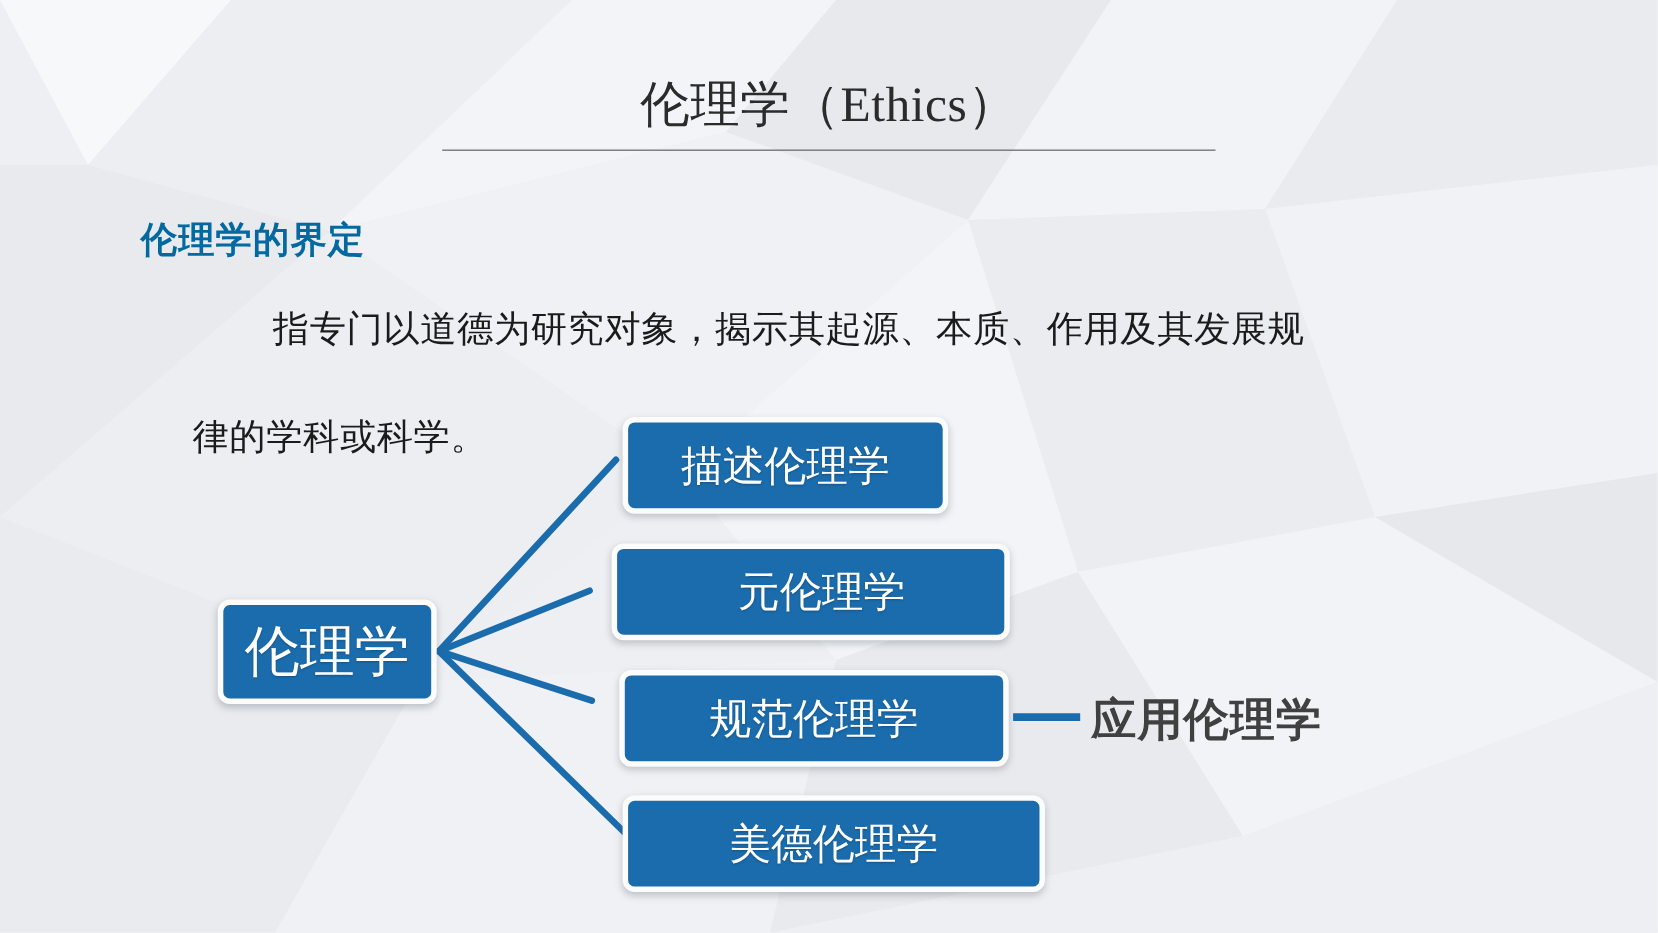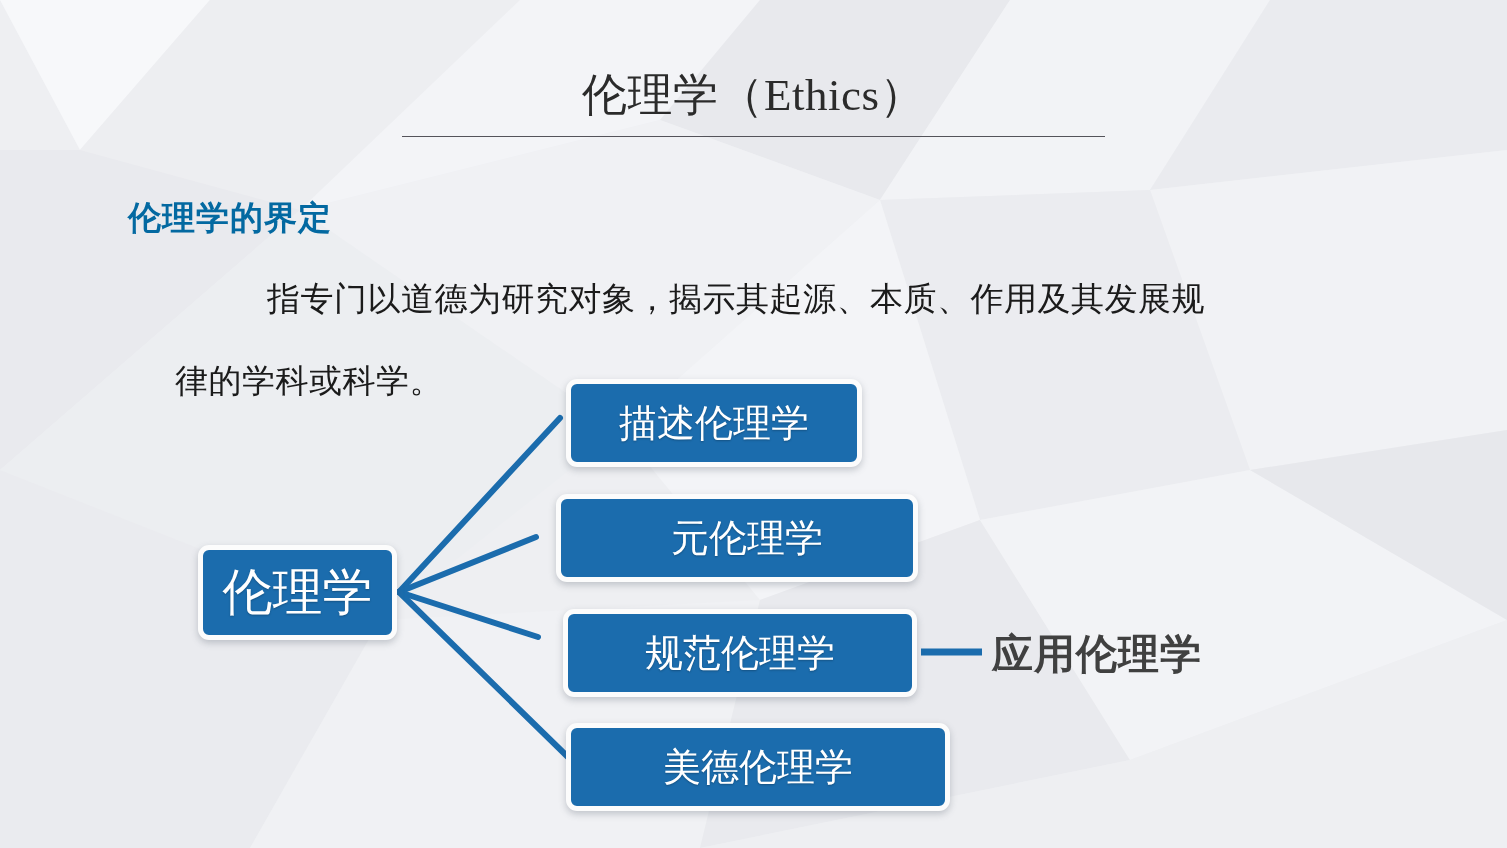--- a/index.html
+++ b/index.html
@@ -63,22 +63,22 @@
   }
 
   
   .body-line {
     position: absolute;
     font-size: 33px;
     color: #1b1b1b;
     white-space: nowrap;
     letter-spacing: 0.5px;
   }
-  #body-line-1 { left: 248px; top: 277px; margin-left: 19px; }
-  #body-line-2 { left: 175px; top: 359px; }
+  #body-line-1 { left: 248px; top: 277px; }
+  #body-line-2 { left: 175px; top: 375px; }
 
   
   #diagram {
     position: absolute;
     left: 0; top: 0;
     width: 1507px;
     height: 848px;
     pointer-events: none;
   }
   #connectors {

